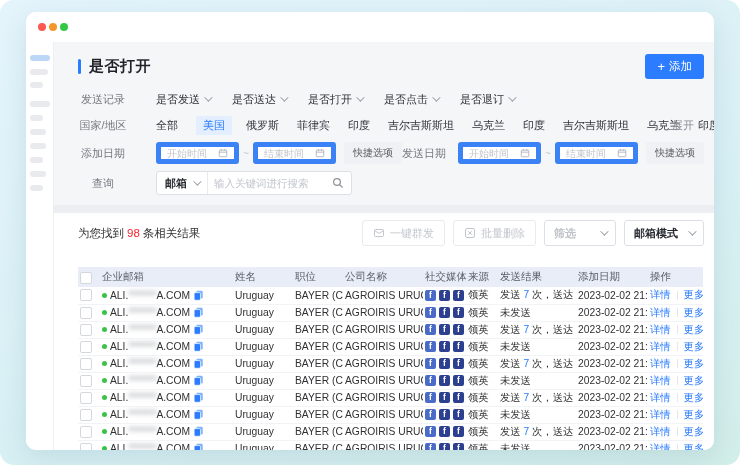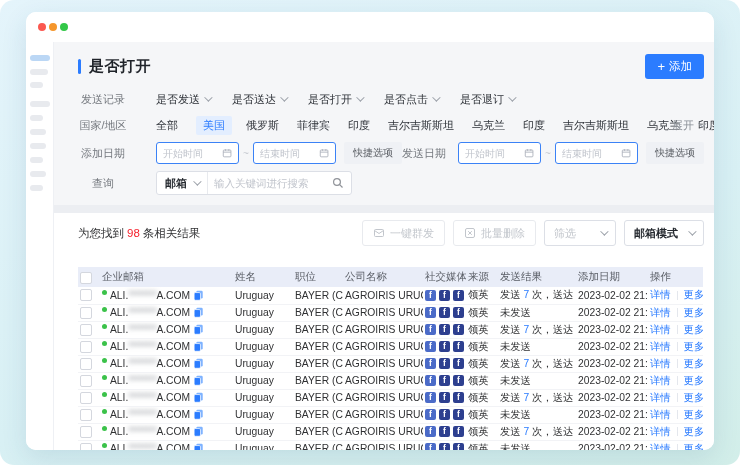--- a/index.html
+++ b/index.html
@@ -41,21 +41,21 @@
   .opt { display:flex; align-items:center; gap:4px; margin-right:22px; color:#2E3238; cursor:pointer; white-space:nowrap; }
   .chev { display:inline-block; width:6px; height:6px; border-right:1.2px solid #9BA0A8;
           border-bottom:1.2px solid #9BA0A8; transform:rotate(45deg) translateY(-2px); }
   .row-send { height:26px; margin-top:8px; }
   .row-country { height:26px; }
   .country-list { display:flex; align-items:center; flex:1; min-width:0; }
   .c-item { margin-right:18px; cursor:pointer; white-space:nowrap; }
   .c-item.active { background:#E3EEFF; color:#2B7CFF; padding:2px 7px; border-radius:2px; margin-right:14px; }
   .expand { margin-left:auto; color:#8A8F96; display:flex; align-items:center; gap:4px; cursor:pointer; }
   .row-dates { height:30px; }
-  .date-box { display:flex; align-items:center; width:94px; height:22px; background:#fff; border:1px solid #3b82f6;
+  .date-box { display:flex; align-items:center; width:94px; height:22px; background:#fff; border:5px solid #3b82f6;
               border-radius:3px; padding:0 6px; }
   .date-box input { border:none; outline:none; width:100%; font-size:10px; color:#303133; background:transparent; }
   .date-box input::placeholder { color:#C0C4CC; }
   .tilde { color:#C6CAD0; margin:0 4px; font-size:10px; }
   .btn-quick { height:22px; padding:0 9px; margin-left:8px; background:#EFF1F5; border:none; border-radius:2px;
                font-size:10px; color:#54585E; cursor:pointer; white-space:nowrap; }
   .row-query { height:30px; }
   .search-combo { display:flex; align-items:center; width:196px; height:24px; background:#fff;
                   border:1px solid #DCDFE6; border-radius:3px; }
   .field-select { display:flex; align-items:center; gap:6px; padding:0 8px; height:100%; border-right:1px solid #E8EAEE;
@@ -65,37 +65,37 @@
   .mag { margin-right:7px; flex:0 0 auto; }
 
   
   .results-bar { display:flex; align-items:center; height:28px; }
   .found { font-size:11.5px; color:#303133; }
   .found .cnt { color:#F5222D; margin:0 3px; }
   .res-actions { margin-left:auto; display:flex; align-items:center; gap:8px; }
   .btn-dis { display:flex; align-items:center; gap:5px; height:26px; padding:0 10px; background:#fff;
              border:1px solid #E8EAEE; border-radius:3px; font-size:11px; color:#C2C6CC; cursor:not-allowed; white-space:nowrap; }
   .sel { display:flex; align-items:center; height:26px; padding:0 9px; background:#fff; border:1px solid #DCDFE6;
-         border-radius:3px; font-size:11px; cursor:pointer; white-space:nowrap; }
+         border-radius:3px; font-size:11px; cursor:pointer; white-space:nowrap;font-weight:bold; }
   .sel .chev { margin-left:14px; }
   .sel-filter { color:#BFC3C9; width:72px; justify-content:space-between; }
   .sel-mode { color:#24282E; font-weight:700; }
   .sel-mode .chev { margin-left:10px; }
 
   
   table { border-collapse:collapse; table-layout:fixed; width:625px; margin-top:20px; }
   col.w-chk{width:22px} col.w-email{width:133px} col.w-name{width:60px} col.w-pos{width:50px}
   col.w-comp{width:80px} col.w-soc{width:43px} col.w-src{width:32px} col.w-res{width:78px}
   col.w-date{width:72px} col.w-act{width:55px}
   thead td { background:#E9EDF8; height:20px; font-size:10.5px; color:#5A5E66; padding:0 2px; white-space:nowrap; overflow:hidden; }
   tbody td { height:17px; font-size:10.3px; color:#303133; border-bottom:1px solid #F2F3F6; padding:0 2px;
              white-space:nowrap; overflow:hidden; }
   .checkbox { display:inline-block; width:12px; height:12px; border:1px solid #D4D7DE; border-radius:2px;
               background:#fff; vertical-align:middle; cursor:pointer; }
-  .c-email-wrap { display:flex; gap:3px; }
+  .c-email-wrap { display:flex; align-items:center; gap:3px; }
   .dotg { width:5px; height:5px; border-radius:50%; background:#3BC24A; flex:0 0 auto; }
   .e-mask { filter:blur(2.5px); color:#8A8F96; letter-spacing:-0.5px; }
   .copy-ic { flex:0 0 auto; cursor:pointer; }
   .soc-wrap { display:flex; align-items:center; gap:3px; }
   .fb { width:11px; height:11px; border-radius:2px; color:#fff; font-size:8.5px; font-weight:700;
         display:flex; align-items:center; justify-content:center; line-height:1; cursor:pointer; }
   .num { color:#2B7CFF; }
   .lnk { color:#2B7CFF; text-decoration:none; cursor:pointer; display:inline-flex; align-items:center; gap:3px; }
   .vdiv { display:inline-block; width:1px; height:9px; background:#E4E7ED; margin:0 6px; vertical-align:middle; }
   .date-cell { color:#303133; }

